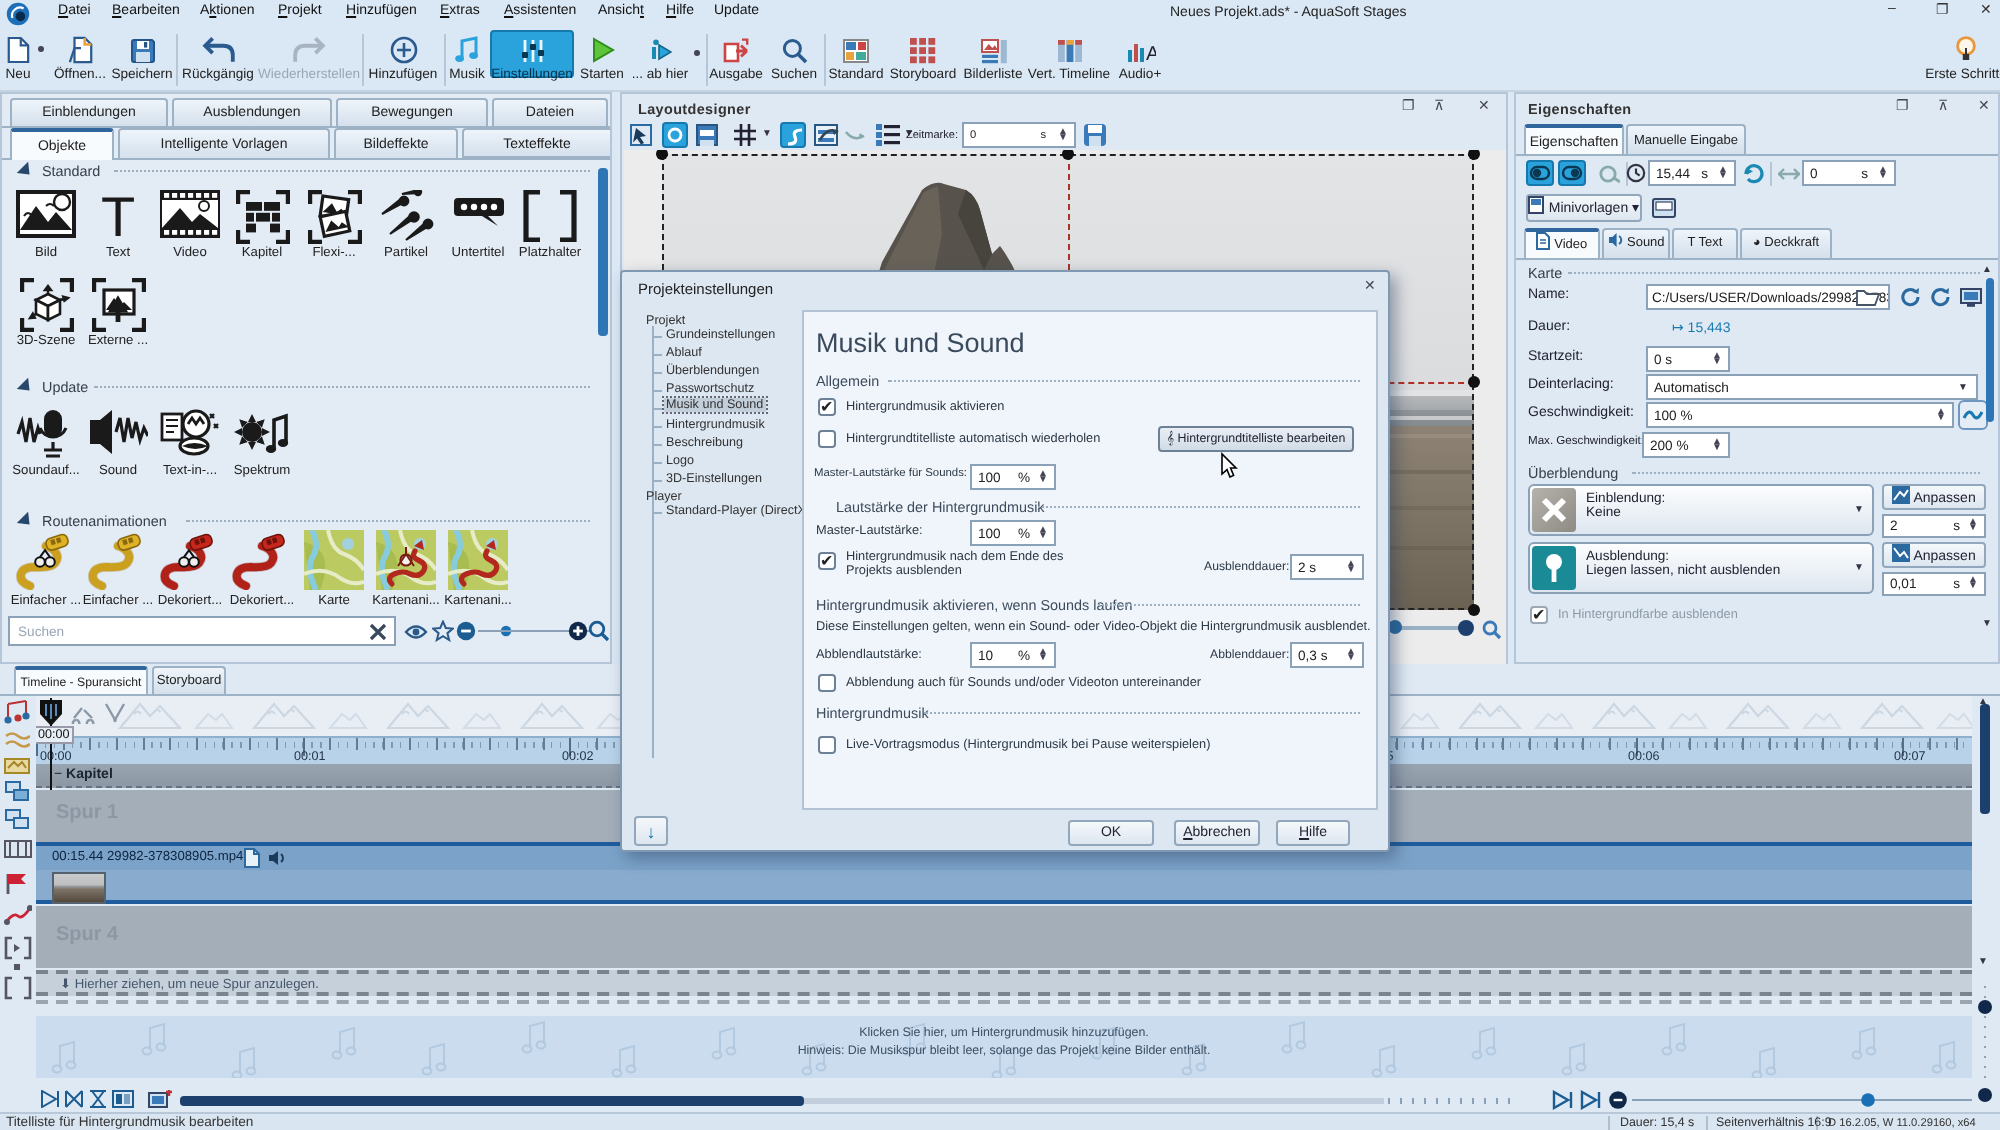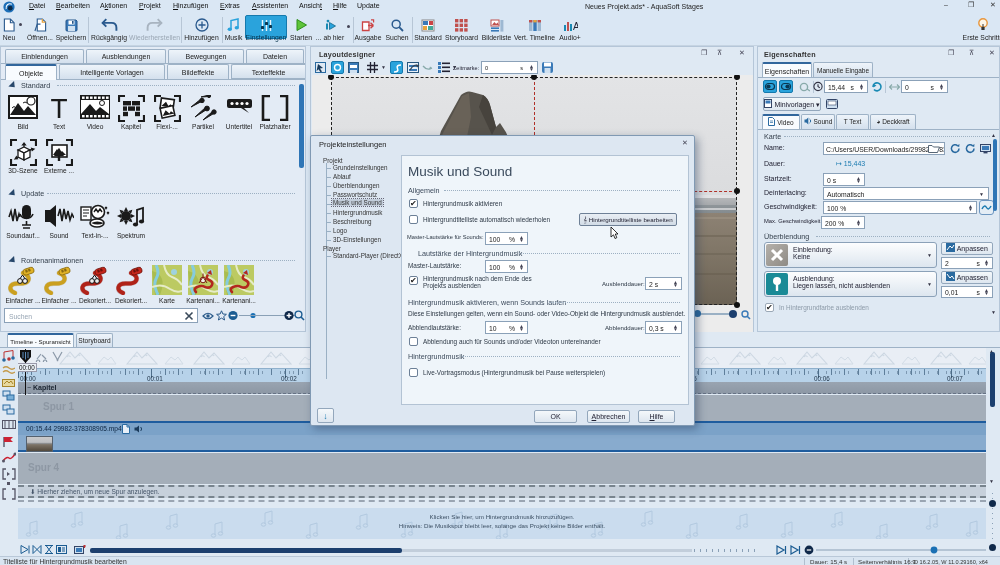--- a/index.html
+++ b/index.html
@@ -841,21 +841,21 @@
     <span class="abs" style="left:663px;top:6px;font-size:6.3px;color:#23364a">00:05</span>
     <span class="abs" style="left:796px;top:6px;font-size:6.3px;color:#23364a">00:06</span>
     <span class="abs" style="left:929px;top:6px;font-size:6.3px;color:#23364a">00:07</span>
   </div>
 
   <div class="abs" style="left:18px;top:50px;width:968px;height:12px;background:linear-gradient(#9fa8b5,#8e99a6);background:#939eab;background:linear-gradient(#99a4b1,#8d98a5);border-bottom:1px dashed #667284">
     <span class="abs" style="left:9px;top:2px;font-size:7px;color:#1a2430">− <b>Kapitel</b></span>
   </div>
 
   <div class="abs" style="left:18px;top:63px;width:968px;height:26px;background:#a4aeb9">
-    <span class="abs" style="left:25px;top:6px;font-size:10px;font-weight:bold;color:#8d97a3">Spur 1</span>
+    <span class="abs" style="left:10px;top:6px;font-size:10px;font-weight:bold;color:#8d97a3">Spur 1</span>
   </div>
 
   <div class="abs" style="left:18px;top:89px;width:968px;height:31px;background:#88abce;border-top:2px solid #1e5c9e;border-bottom:2px solid #1e5c9e">
     <div class="abs" style="left:0;top:0;width:968px;height:12px;background:#7ba2c8">
       <span class="abs" style="left:8px;top:2px;font-size:6.6px;color:#0c2440">00:15.44 29982-378308905.mp4</span>
       <svg class="abs" style="left:104px;top:1px" width="8" height="10" viewBox="0 0 8 10">
             <path d="M0.5 0.5 H5 L7.5 3 V9.5 H0.5Z" fill="#e8f0f8" stroke="#2a6aa0"></path>
             <path d="M5 0.5 V3 H7.5" fill="none" stroke="#2a6aa0"></path>
           </svg>
       <svg class="abs" style="left:116px;top:2px" width="9" height="8" viewBox="0 0 9 8">

